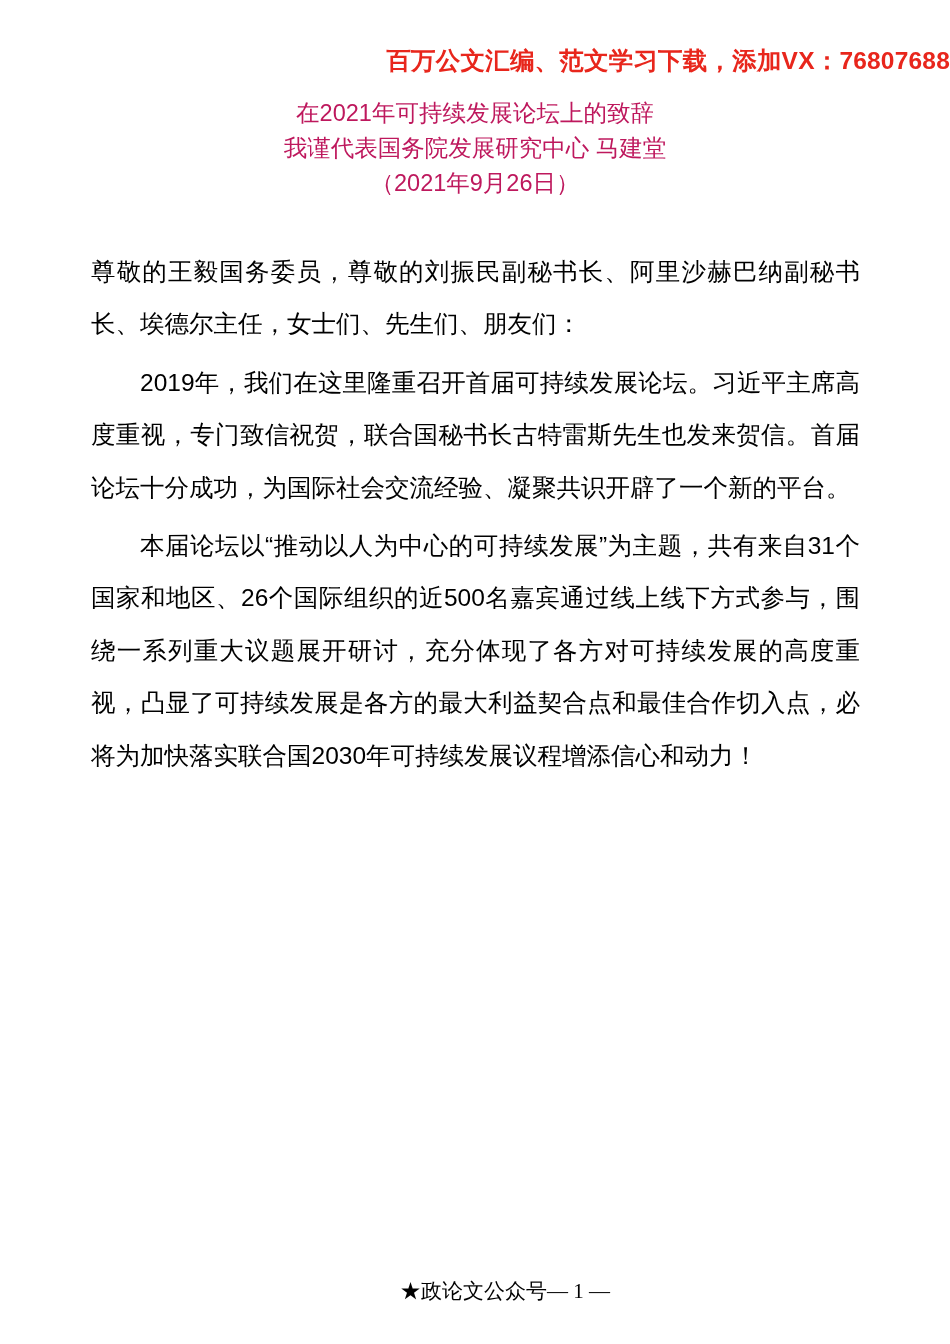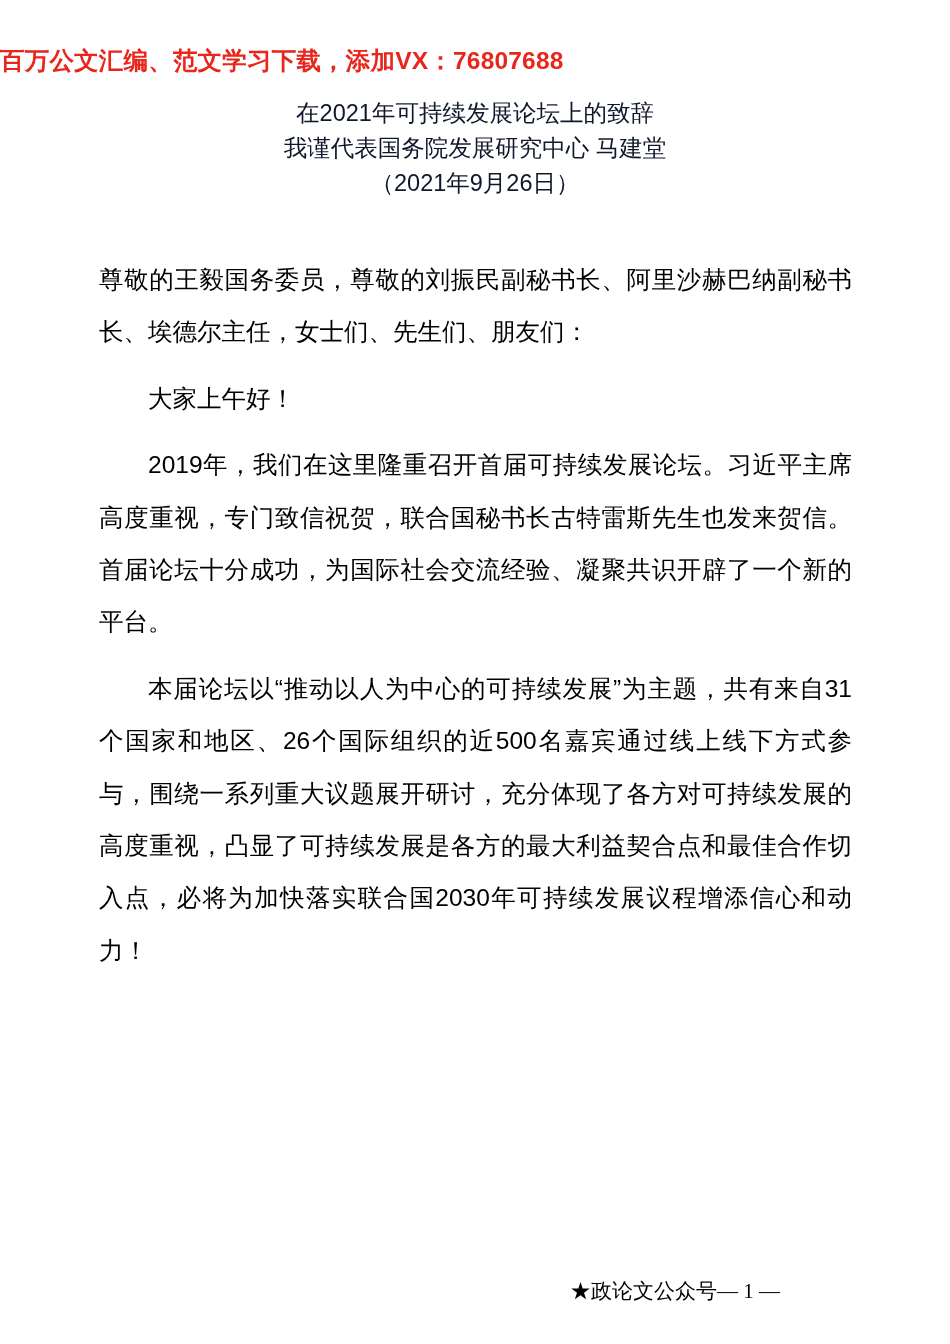--- a/index.html
+++ b/index.html
@@ -22,73 +22,72 @@
     height: 1344px;
     box-sizing: border-box;
   }
 
   
   .promo-header {
     position: absolute;
     top: 44px;
     left: 0;
     width: 950px;
-    text-align: left;
+    text-align: right;
     color: #e8261c;
     font-size: 24.5px;
     font-weight: 700;
     letter-spacing: 0.2px;
     white-space: nowrap;
   }
 
   
   .title-block {
     position: absolute;
     top: 96px;
     left: 0;
     width: 950px;
     text-align: center;
   }
   .title-line {
     font-size: 23.5px;
     line-height: 35px;
     font-weight: 400;
-    color: #0f172a;
+    color: #be185d;
     white-space: nowrap;
   }
 
   
   .body-area {
     position: absolute;
     top: 240px;
     left: 85px;
     width: 781px;
   }
   p.para {
-    margin: 14px;
+    margin: 6px;
     font-size: 24.5px;
     line-height: 52.4px;
     text-align: justify;
     text-justify: inter-ideograph;
     text-align-last: left;
     letter-spacing: 0px;
     word-break: break-all;
     color: #000;
   }
   p.indent {
     text-indent: 2em;
   }
 
   
   .footer {
     position: absolute;
     top: 1277px;
     left: 0;
     width: 950px;
-    text-align: center;
     font-family: "Liberation Serif", "DejaVu Serif", serif;
     font-size: 21px;
     color: #000;
     white-space: nowrap;
   }
   .footer-inner {
     display: inline-block;
     margin-left: 400px;
   }
   .footer .pagenum {
@@ -103,21 +102,20 @@
   <div class="promo-header" style="color: rgb(232, 38, 28);">百万公文汇编、范文学习下载，添加VX：76807688</div>
 
   <div class="title-block">
     <div class="title-line">在2021年可持续发展论坛上的致辞</div>
     <div class="title-line">我谨代表国务院发展研究中心  马建堂</div>
     <div class="title-line">（2021年9月26日）</div>
   </div>
 
   <div class="body-area">
       <p class="para">尊敬的王毅国务委员，尊敬的刘振民副秘书长、阿里沙赫巴纳副秘书长、埃德尔主任，女士们、先生们、朋友们：</p>
-      <p class="para indent">大家上午好！</p>
       <p class="para indent">2019年，我们在这里隆重召开首届可持续发展论坛。习近平主席高度重视，专门致信祝贺，联合国秘书长古特雷斯先生也发来贺信。首届论坛十分成功，为国际社会交流经验、凝聚共识开辟了一个新的平台。</p>
       <p class="para indent">本届论坛以“推动以人为中心的可持续发展”为主题，共有来自31个国家和地区、26个国际组织的近500名嘉宾通过线上线下方式参与，围绕一系列重大议题展开研讨，充分体现了各方对可持续发展的高度重视，凸显了可持续发展是各方的最大利益契合点和最佳合作切入点，必将为加快落实联合国2030年可持续发展议程增添信心和动力！</p>
     </div>
 
   <div class="footer">
     <span class="footer-inner">
       <span>★</span><span>政论文公众号</span><span class="pagenum">—  1  —</span>
     </span>
   </div>
 

